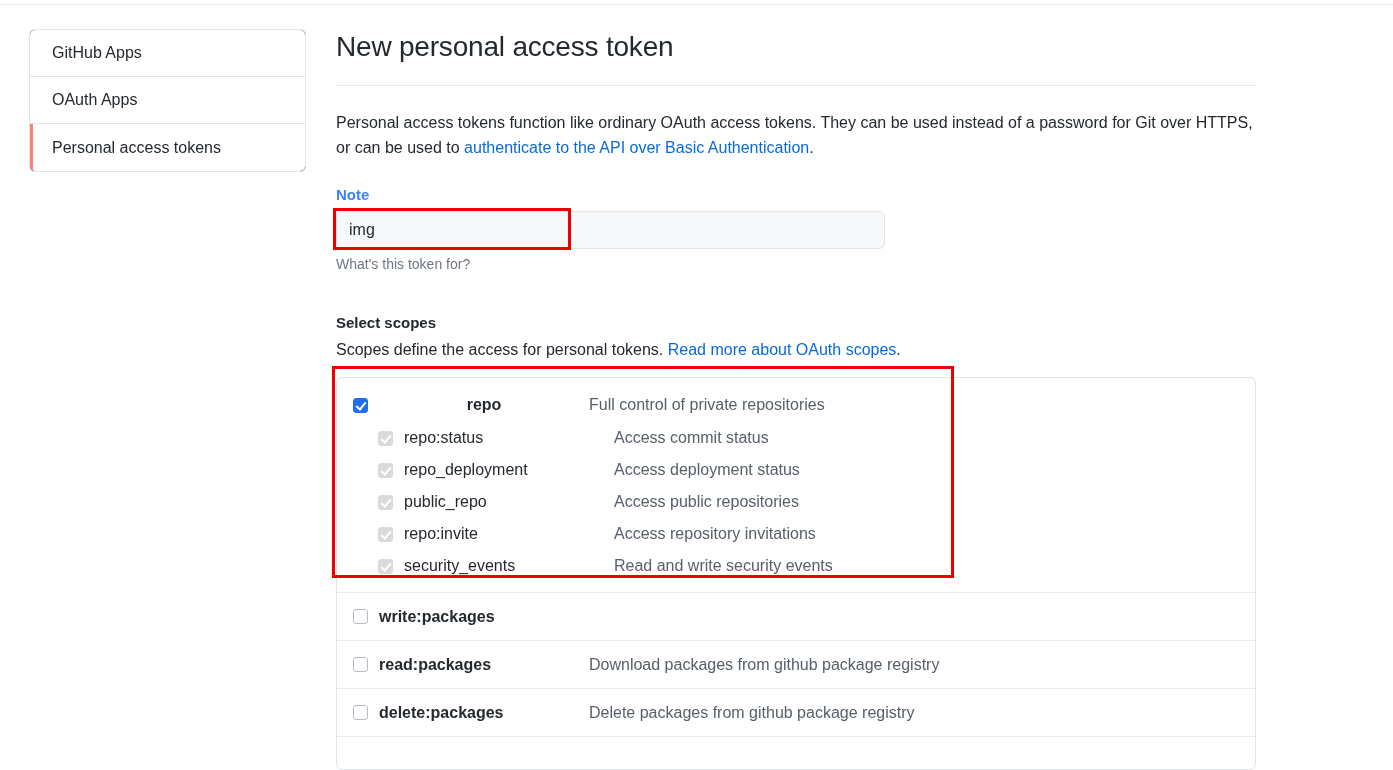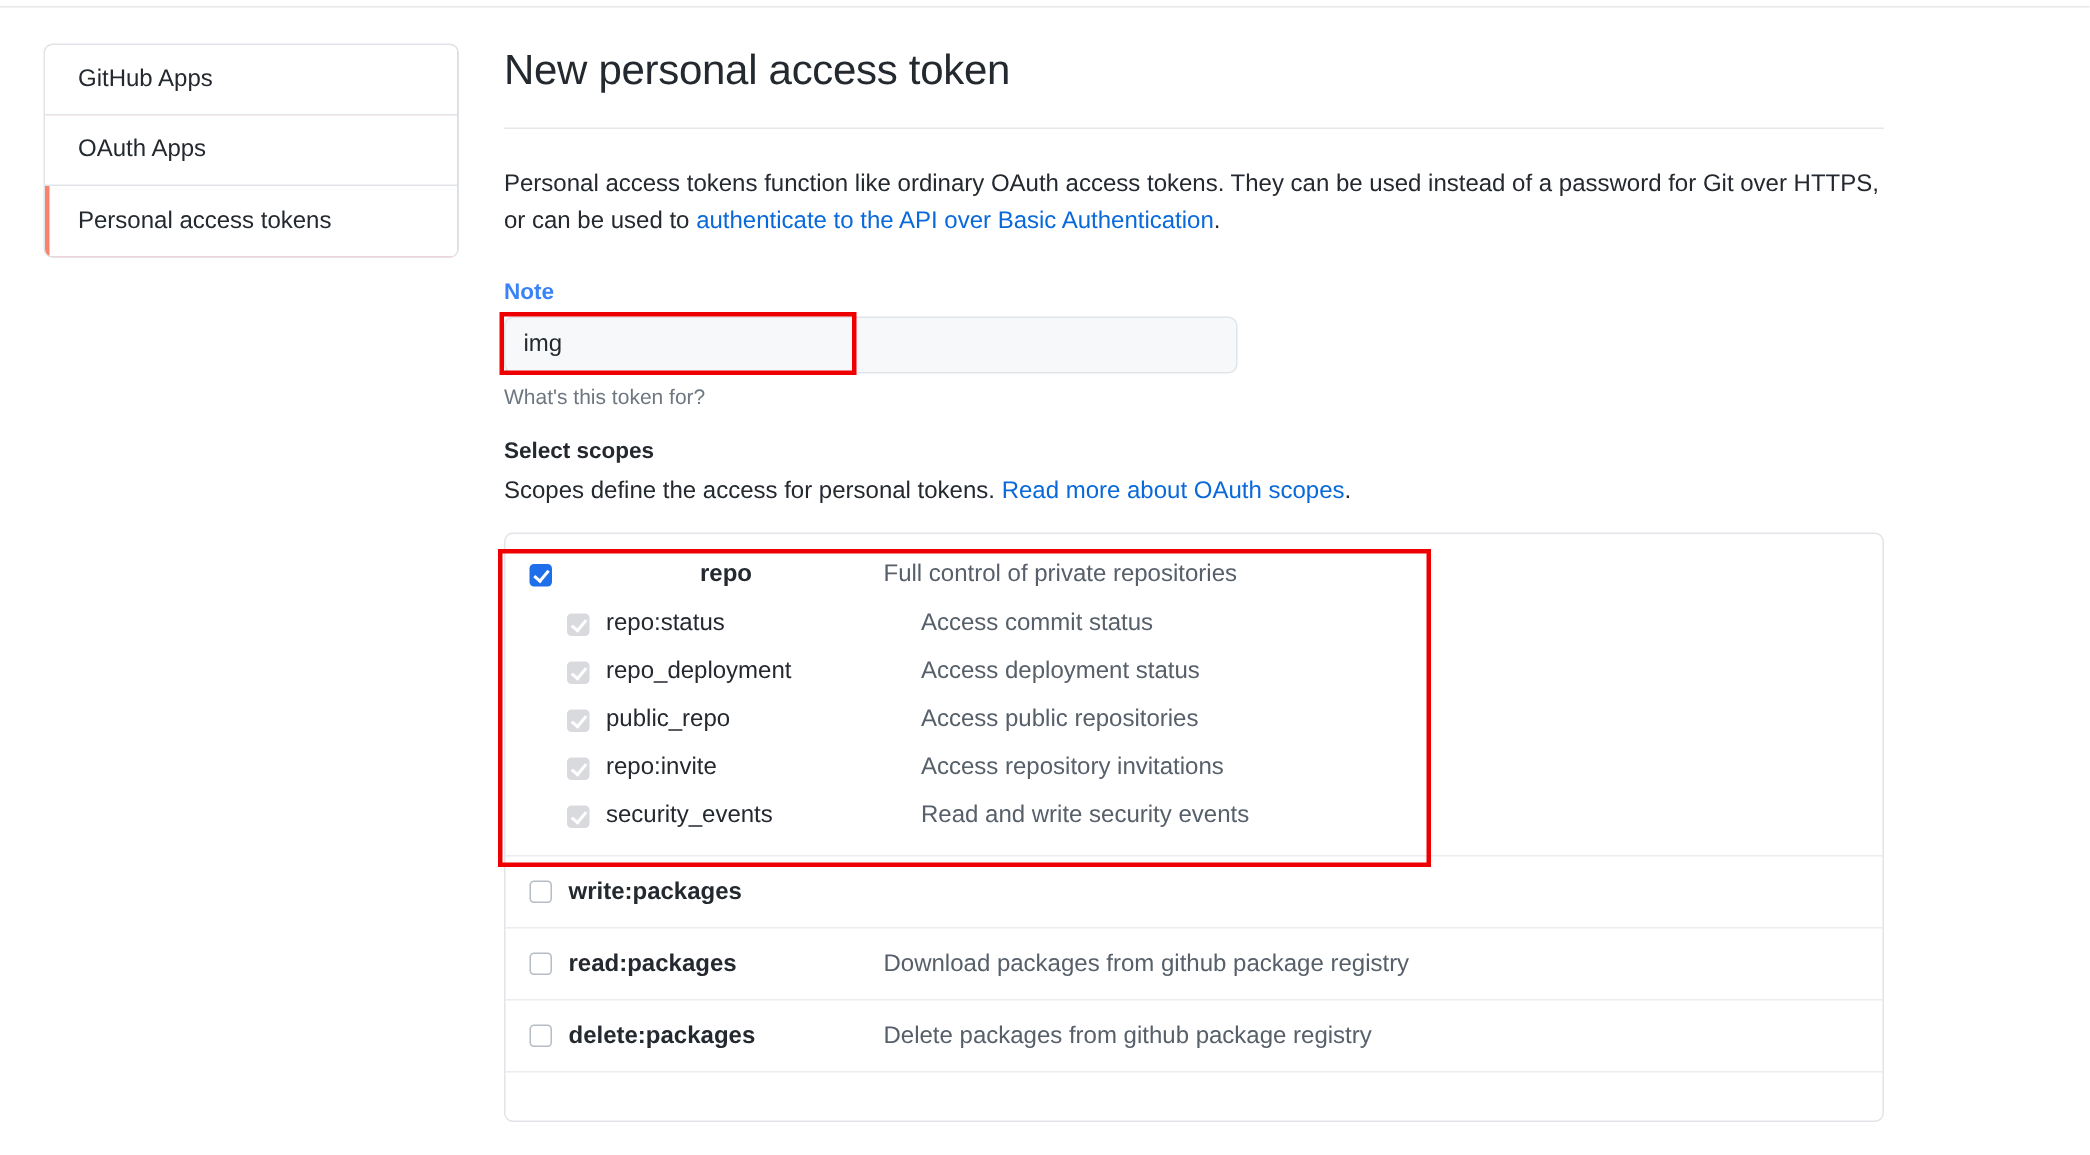--- a/index.html
+++ b/index.html
@@ -37,21 +37,21 @@
   }
 
   
   .sidebar {
     position: absolute;
     left: 29px;
     top: 29px;
     width: 277px;
     border: 1px solid #e1e4e8;
     border-radius: 6px;
-    background: #fca5a5;
+    background: #0f172a;
     overflow: hidden;
   }
   .side-item {
     position: relative;
     height: 47px;
     display: flex;
     align-items: center;
     padding-left: 22px;
     font-size: 16px;
     color: #24292f;
@@ -116,37 +116,37 @@
     margin: 0 0 8px 0;
   }
 
   
   .note-wrap {
     position: relative;
     width: 549px;
     margin-bottom: 7px;
   }
   .note-input {
-    width: 489px;
+    width: 549px;
     height: 38px;
     border: 1px solid #e1e4e8;
     border-radius: 6px;
     background: #f6f8fa;
     font-family: "Liberation Sans", sans-serif;
     font-size: 16px;
     color: #24292f;
     padding: 0 12px;
     outline: none;
   }
   .note-input::placeholder { color: #8b949e; }
 
   .field-hint {
     font-size: 14px;
     color: #6e7781;
-    margin: 0 0 20px 0;
+    margin: 0 0 42px 0;
   }
 
   .section-title {
     font-size: 15px;
     font-weight: bold;
     color: #24292f;
     margin: 0 0 10px 0;
   }
   .section-desc {
     font-size: 16px;

